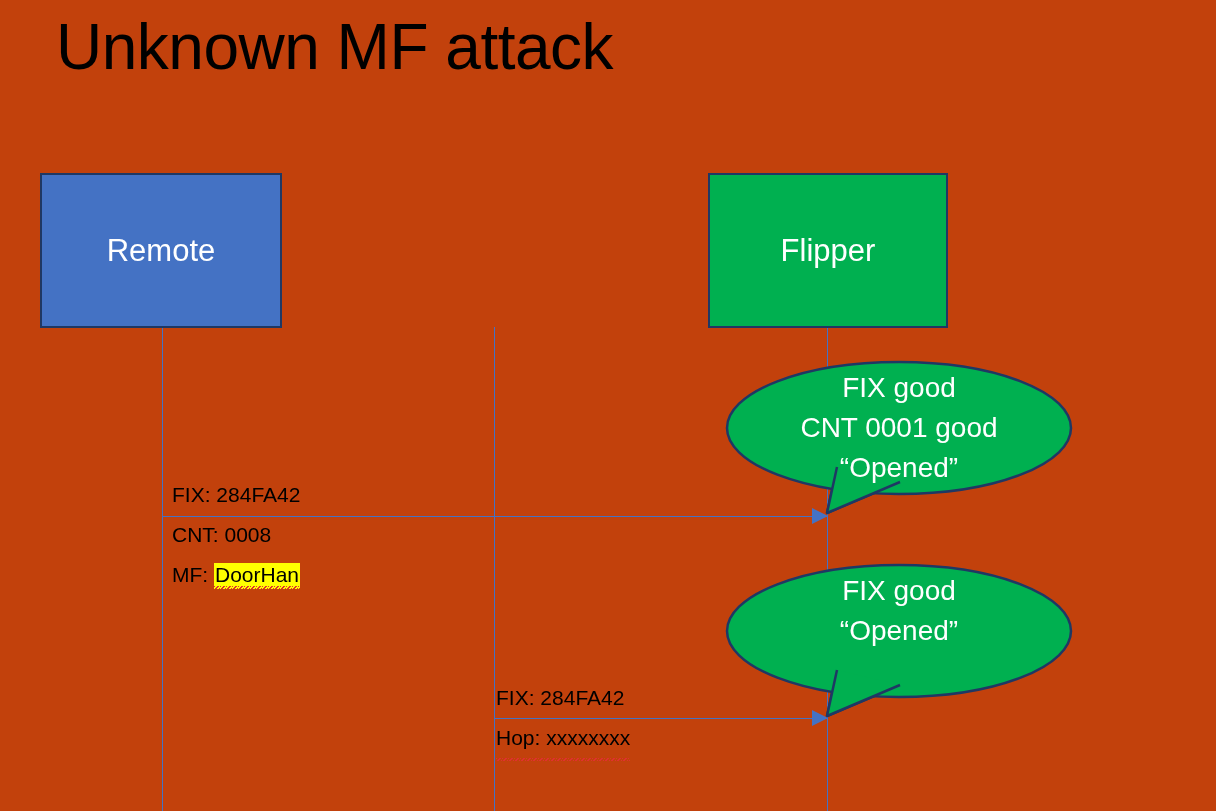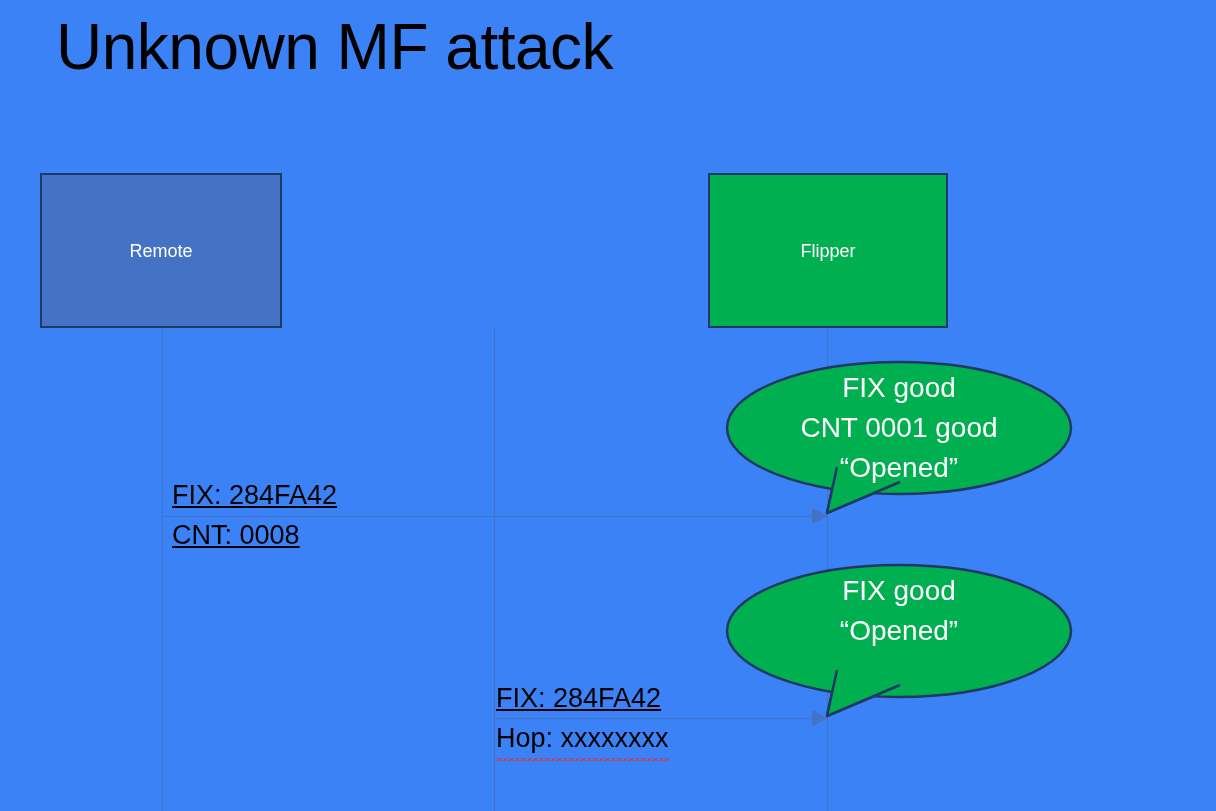--- a/index.html
+++ b/index.html
@@ -14,21 +14,21 @@
     overflow: hidden;
     font-family: "Liberation Sans", sans-serif;
     -webkit-font-smoothing: antialiased;
   }
 
   #slide {
     position: absolute;
     left: 0; top: 0;
     width: 1216px;
     height: 811px;
-    background: #3b82f6;
+    background: #c2410c;
   }
 
   
   .slide-title {
     position: absolute;
     left: 56px;
     top: 6px;
     font-size: 64px;
     line-height: 82px;
     font-weight: 400;
@@ -48,21 +48,21 @@
   .actor-box {
     position: absolute;
     box-sizing: border-box;
     border: 2px solid #1F3864;
     display: flex;
     align-items: center;
     justify-content: center;
   }
   .actor-label {
     color: #ffffff;
-    font-size: 18px;
+    font-size: 31px;
     line-height: 28px;
     font-weight: 400;
     white-space: nowrap;
   }
 
   
   .msg-line {
     position: absolute;
     height: 1px;
     background: #4472C4;
@@ -71,25 +71,24 @@
     position: absolute;
     width: 0; height: 0;
     border-top: 8px solid transparent;
     border-bottom: 8px solid transparent;
     border-left: 16px solid #4472C4;
   }
 
   
   .msg-text {
     position: absolute;
-    font-size: 27px;
+    font-size: 21px;
     line-height: 40px;
     color: #000000;
     white-space: nowrap;
-    text-decoration: underline;
   }
   .msg-text .line { display: block; }
   .hl {
     background: #FFFF00;
     padding: 0 1px;
   }
   .sq {
     background-image: repeating-linear-gradient(
       135deg,
       #E03030 0px, #E03030 1.3px,
@@ -141,20 +140,21 @@
   <div class="actor-box" style="left:708px; top:173px; width:240px; height:155px; background:#00B050;">
     <span class="actor-label">Flipper</span>
   </div>
 
   <div class="msg-line" style="left:162px; top:516px; width:665px;"></div>
   <div class="msg-arrowhead" style="left:812px; top:508px;"></div>
 
   <div class="msg-text" style="left:172px; top:475px;">
     <span class="line">FIX: 284FA42</span>
     <span class="line">CNT: 0008</span>
+    <span class="line"><span>MF: </span><span class="hl sq">DoorHan</span></span>
   </div>
 
   <div class="msg-line" style="left:494px; top:718px; width:333px;"></div>
   <div class="msg-arrowhead" style="left:812px; top:710px;"></div>
 
   <div class="msg-text" style="left:496px; top:678px;">
     <span class="line">FIX: 284FA42</span>
     <span class="line sq" style="display:inline-block;">Hop: xxxxxxxx</span>
   </div>
 

